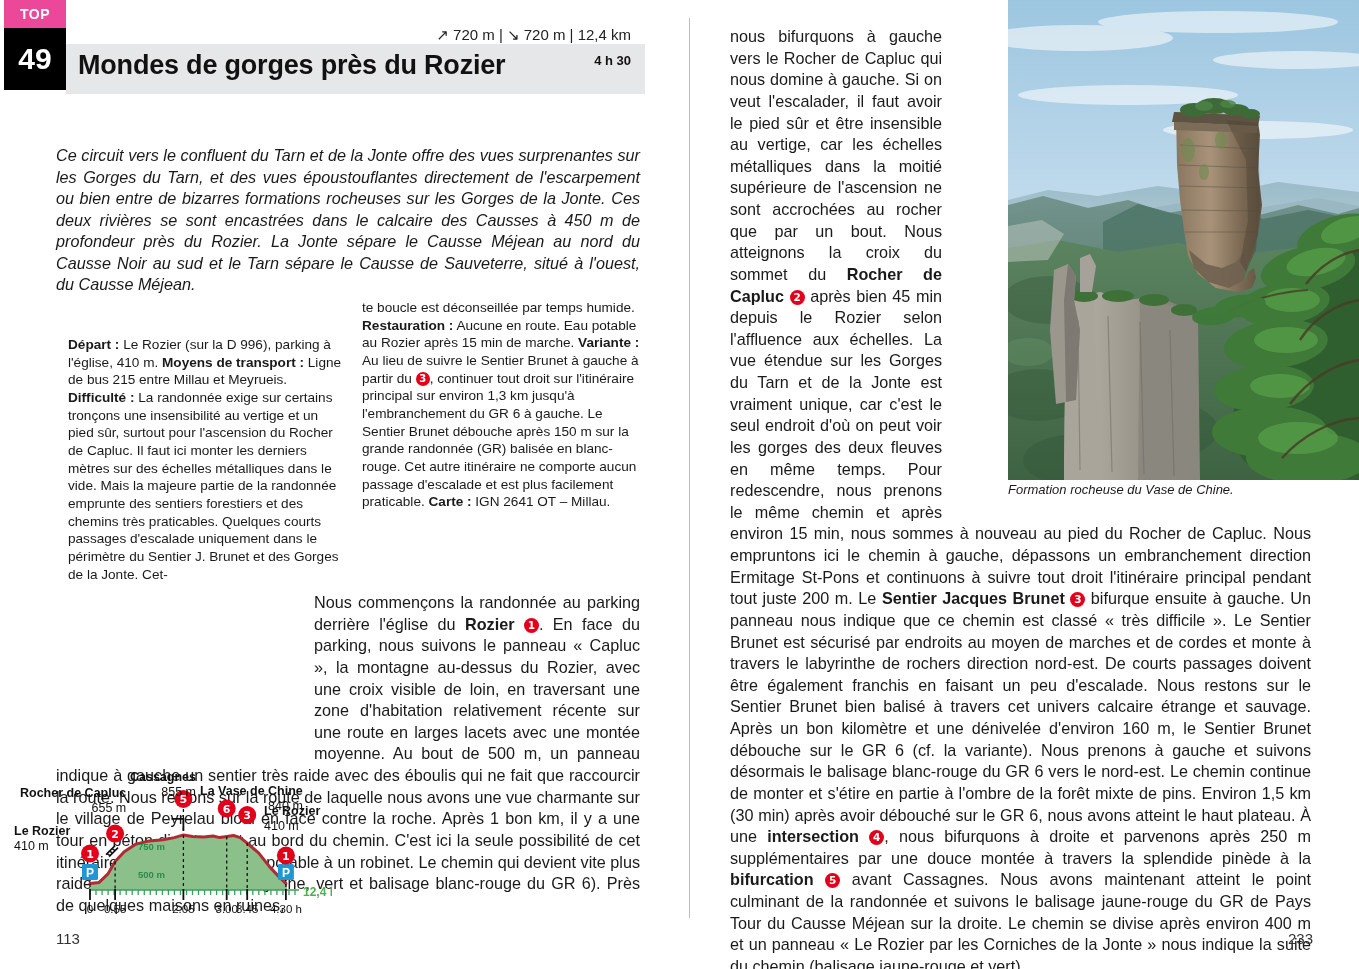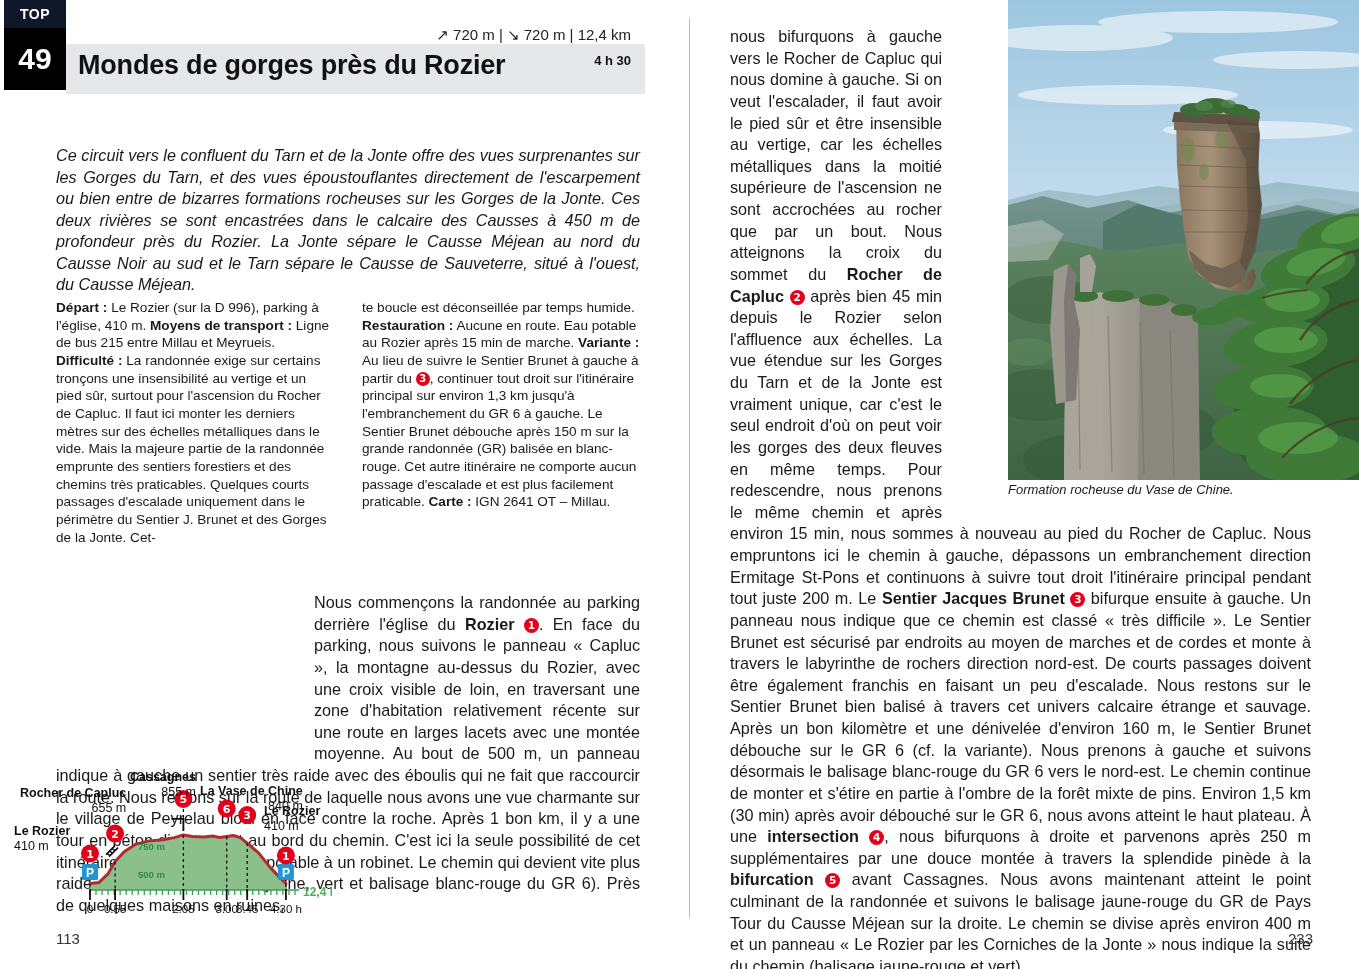--- a/index.html
+++ b/index.html
@@ -17,21 +17,21 @@
     position:absolute;left:689px;top:18px;width:1px;height:900px;
     background:#bdbdbd;
   }
 
   
   .page-left{position:absolute;left:0;top:0;width:689px;height:969px;}
 
   .hdr{position:absolute;left:0;top:0;width:645px;height:100px;}
   .top-badge{
     position:absolute;left:4px;top:0;width:62px;height:28px;
-    background:#0f172a;color:#fff;
+    background:#ec4899;color:#fff;
     font-size:14px;font-weight:bold;letter-spacing:.5px;
     display:flex;align-items:center;justify-content:center;
   }
   .num-badge{
     position:absolute;left:4px;top:28px;width:62px;height:62px;
     background:#000;color:#fff;
     font-size:30px;font-weight:bold;
     display:flex;align-items:center;justify-content:center;
   }
   .title-bar{
@@ -63,21 +63,21 @@
   }
 
   .infobox{
     position:absolute;left:56px;top:299px;width:584px;height:285px;
   }
   .infobox .col{
     position:absolute;top:0;width:278px;
     font-size:13.6px;line-height:1.30;color:#1a1a1a;
     text-align:left;
   }
-  .infobox .col.a{left:0;}
+  .infobox .col.a{left:12px;margin-top:37px;}
   .infobox .col.b{left:306px;}
   .infobox b{font-weight:bold;}
 
   .body-wide{
     position:absolute;left:56px;top:592px;width:584px;
     font-size:16.2px;line-height:1.335;text-align:justify;color:#1a1a1a;
   }
   .float-chart{
     float:left;width:292px;height:165px;margin:4px 10px 0 -44px;
     shape-outside:margin-box;

